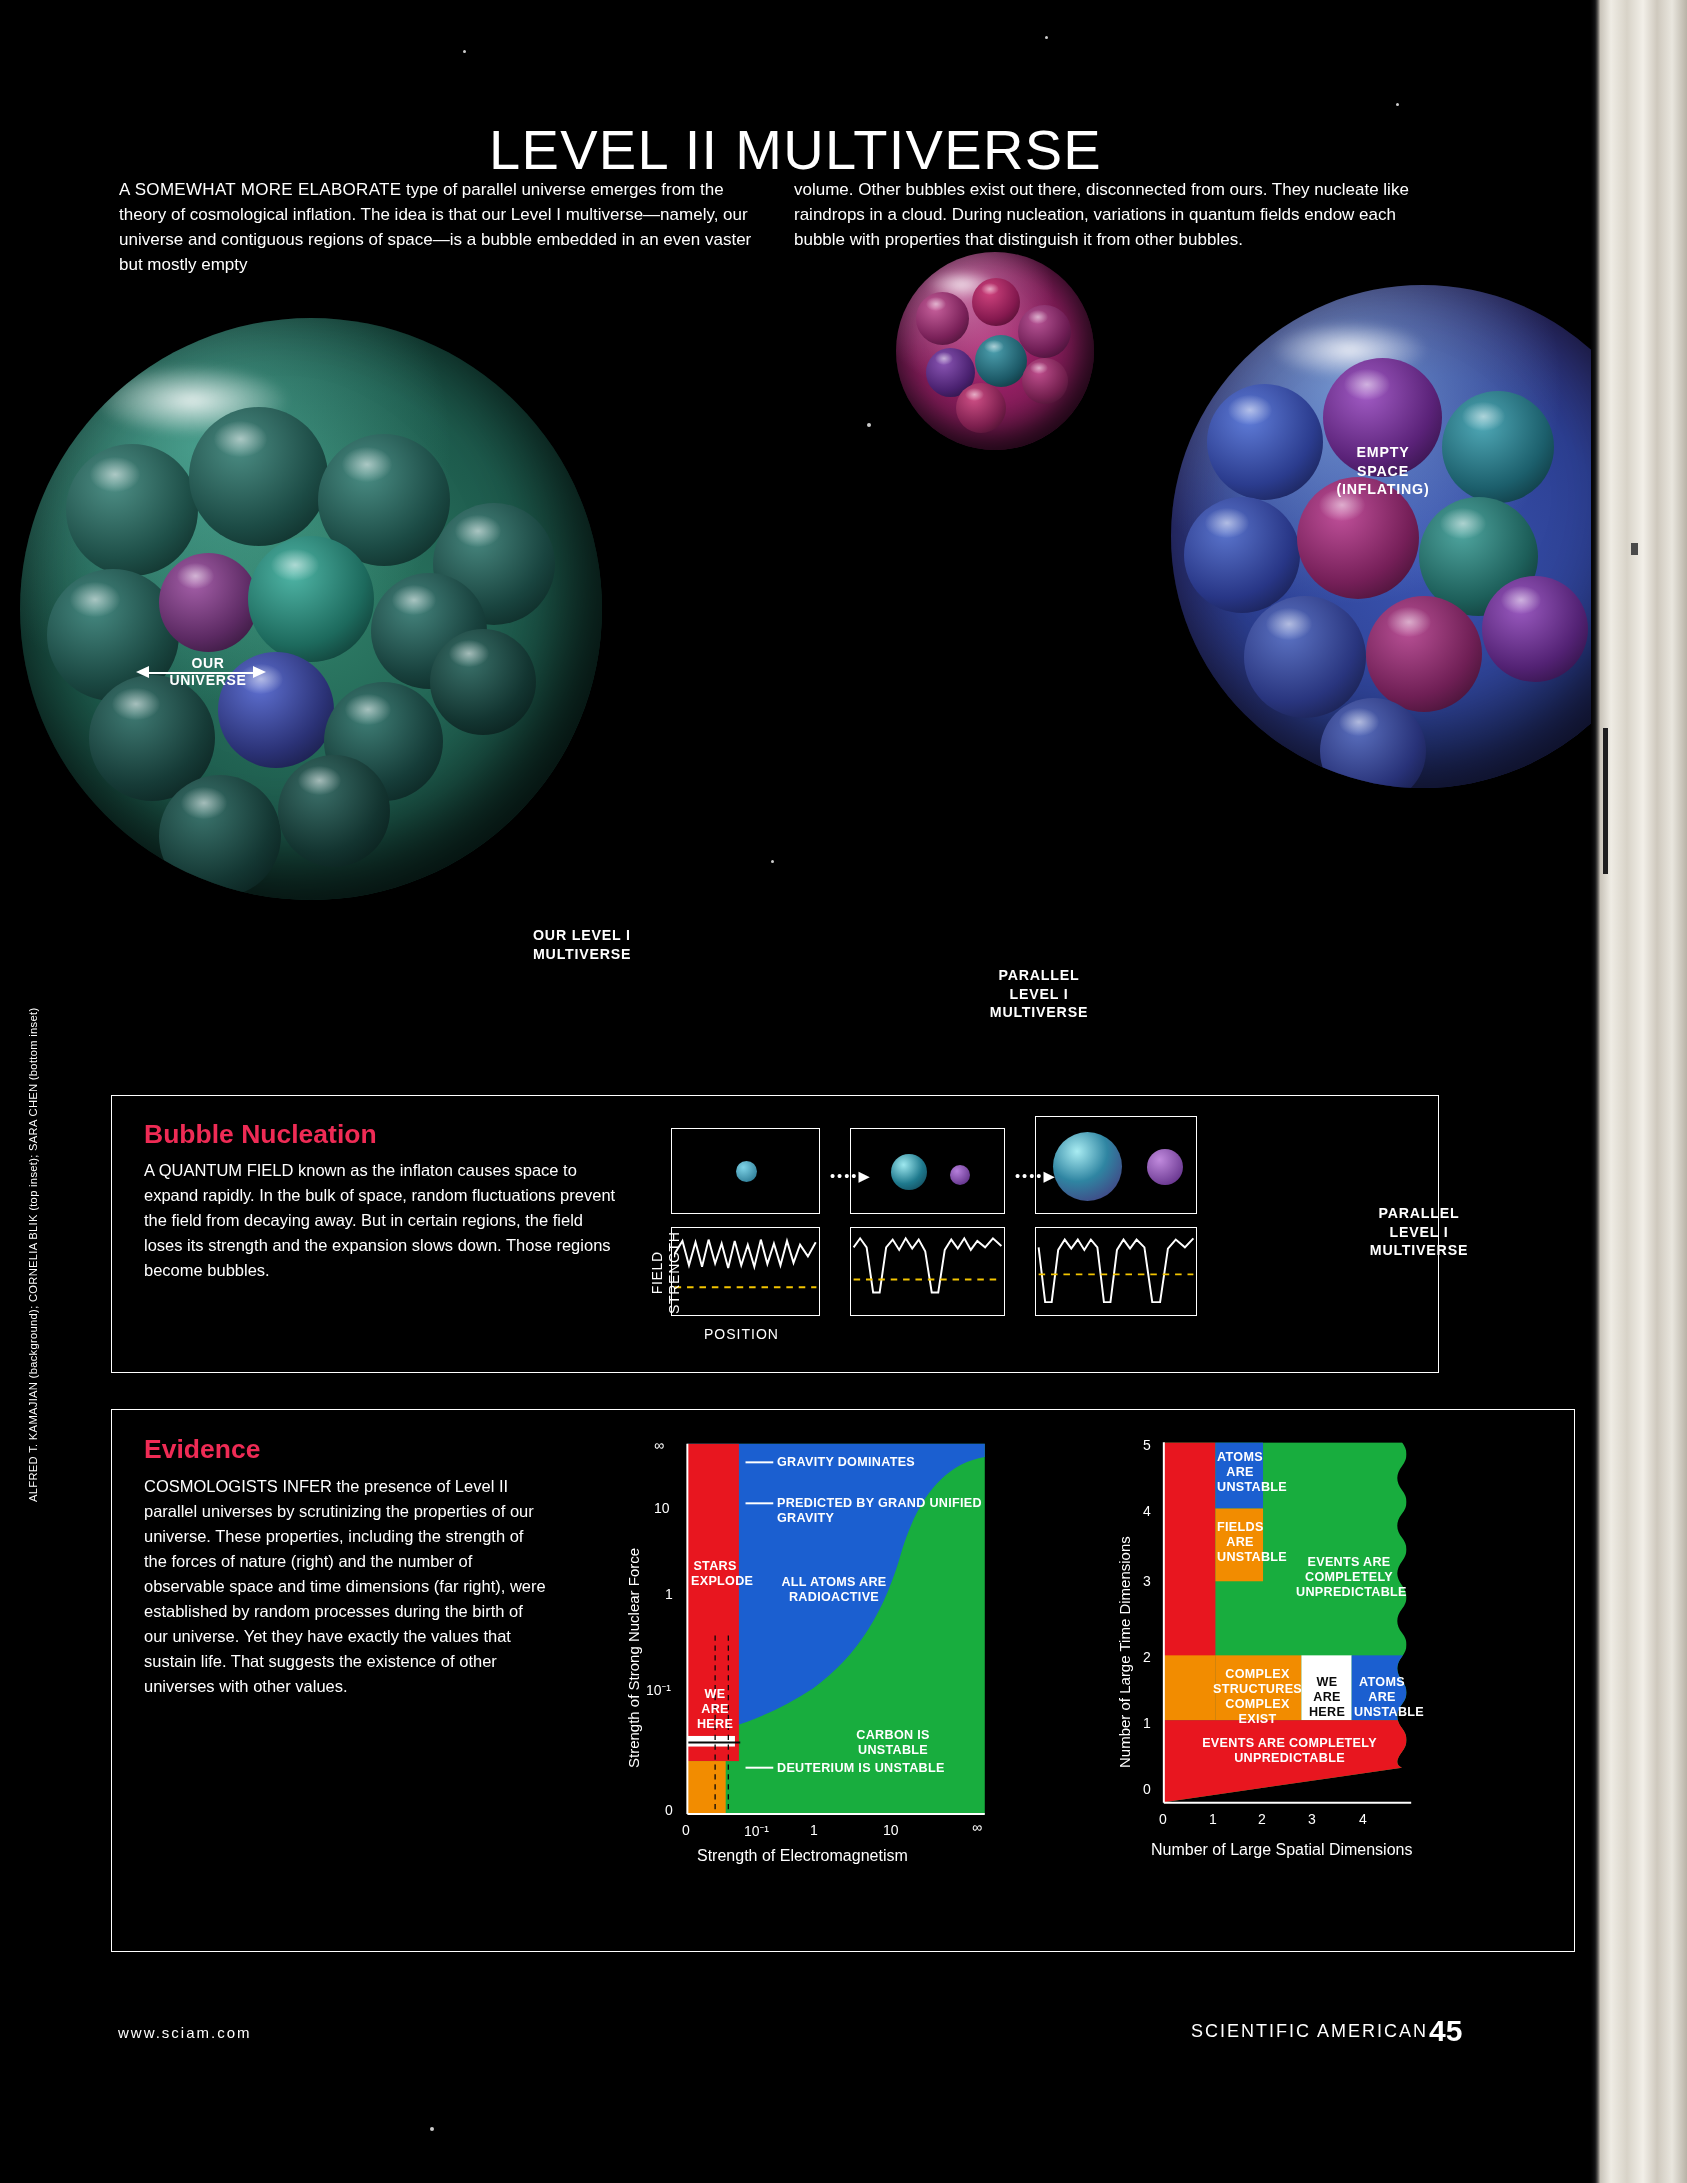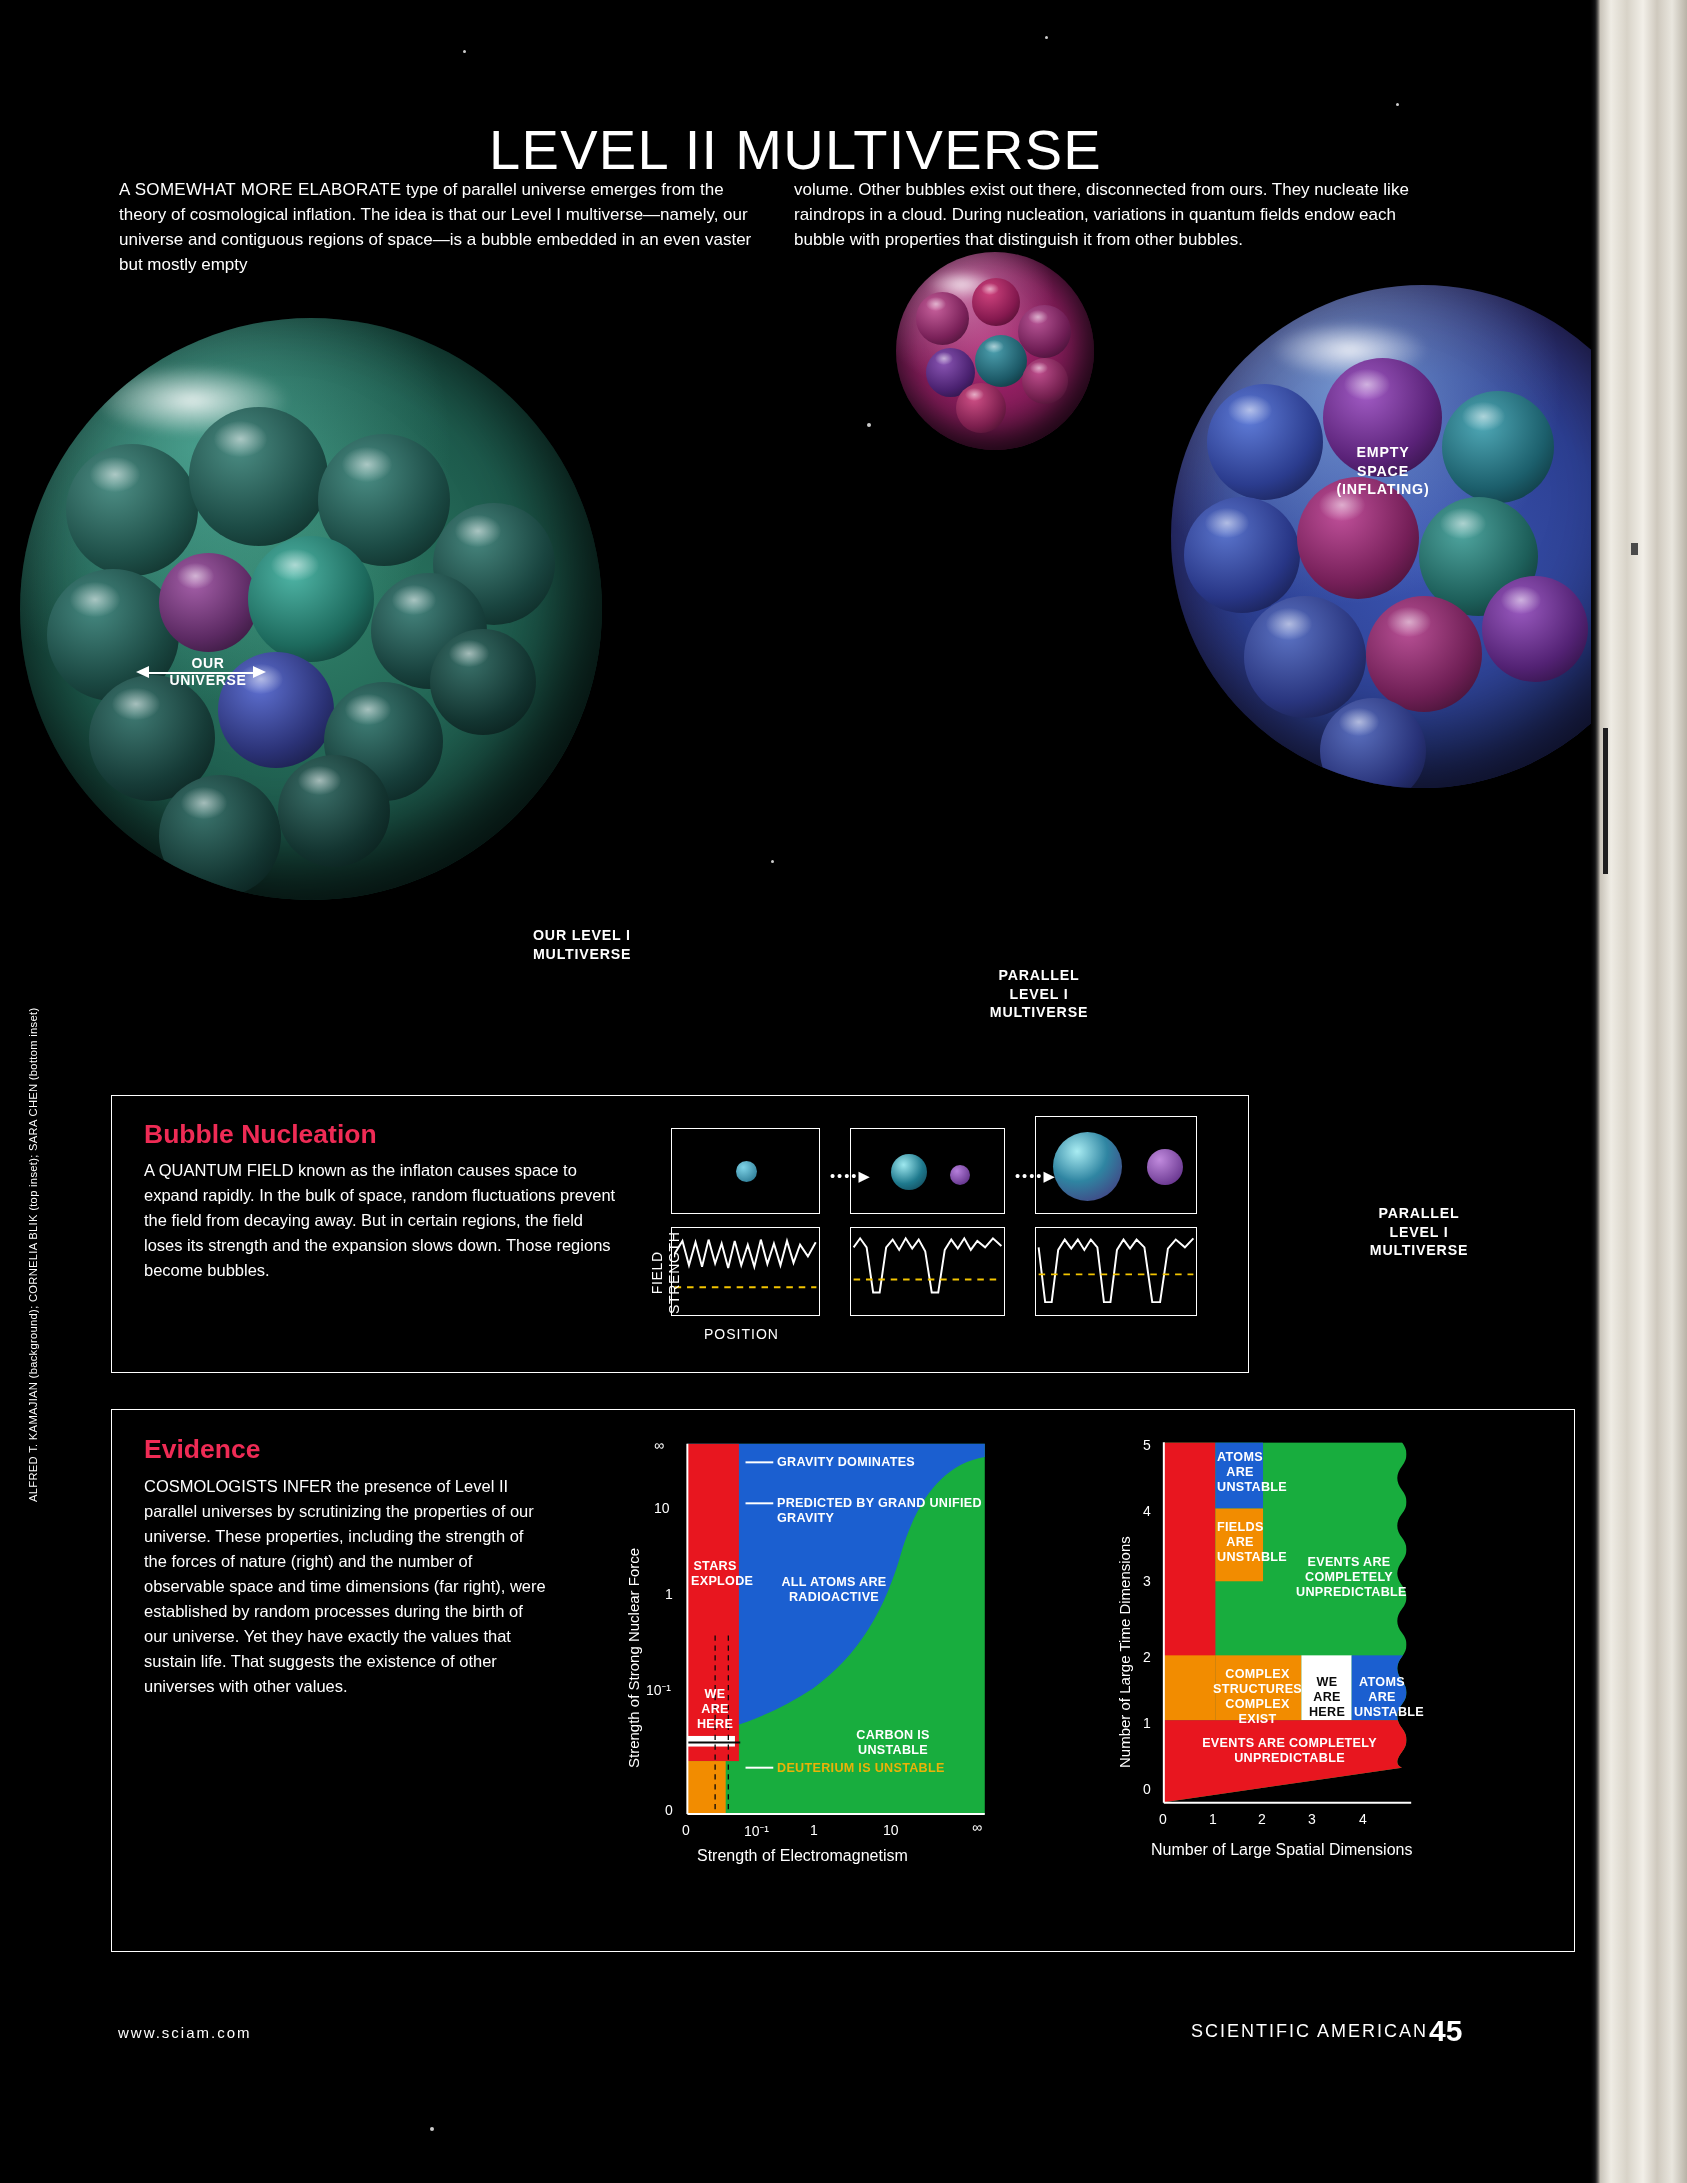--- a/index.html
+++ b/index.html
@@ -100,21 +100,21 @@
     border-top:6.6px solid transparent; border-bottom:6.6px solid transparent;
   }
 
   .cap {
     position:absolute; color:#fff; font-size:14.2px; line-height:18.5px;
     letter-spacing:0.8px; font-weight:700;
   }
 
   
   #panel-nucleation {
-    position:absolute; left:111px; top:1095px; width:1138px; height:278px;
+    position:absolute; left:111px; top:1095px; width:1328px; height:278px;
     border:1.3px solid #ffffff;
     padding-left:44px;
   }
   .panel-head { color:#ef2b55; font-size:26.5px; font-weight:700; }
   .panel-body { color:#fff; font-size:16.5px; line-height:25px; }
 
   .nuc-box { position:absolute; border:1.3px solid #fff; }
   .nuc-arrow { position:absolute; color:#fff; letter-spacing:2px; font-size:14.6px; }
 
   
@@ -317,21 +317,21 @@
           <line x1="258" y1="500" x2="300" y2="500" stroke="#ffffff" stroke-width="3"></line>
         </g>
       </svg>
 
       <div class="chart-text" style="left:202px;top:18px;color:#ffffff;text-align:left;width:172px;">GRAVITY DOMINATES</div>
       <div class="chart-text" style="left:202px;top:59px;color:#ffffff;text-align:left;width:218px;">PREDICTED BY GRAND UNIFIED GRAVITY</div>
       <div class="chart-text" style="left:116px;top:122px;color:#ffffff;width:48px;">STARS EXPLODE</div>
       <div class="chart-text" style="left:198px;top:138px;color:#ffffff;width:122px;">ALL ATOMS ARE RADIOACTIVE</div>
       <div class="chart-text" style="left:116px;top:250px;color:#ffffff;width:48px;">WE ARE HERE</div>
       <div class="chart-text" style="left:245px;top:291px;color:#ffffff;width:146px;">CARBON IS UNSTABLE</div>
-      <div class="chart-text" style="left:202px;top:324px;color:#eab308;text-align:left;width:192px;">DEUTERIUM IS UNSTABLE</div>
+      <div class="chart-text" style="left:202px;top:324px;color:#ffffff;text-align:left;width:192px;">DEUTERIUM IS UNSTABLE</div>
 
       <div class="tick" style="left:79px;top:0px;">∞</div>
       <div class="tick" style="left:79px;top:63px;">10</div>
       <div class="tick" style="left:90px;top:149px;">1</div>
       <div class="tick" style="left:71px;top:243px;">10⁻¹</div>
       <div class="tick" style="left:90px;top:365px;">0</div>
 
       <div class="tick" style="left:107px;top:385px;">0</div>
       <div class="tick" style="left:169px;top:384px;">10⁻¹</div>
       <div class="tick" style="left:235px;top:385px;">1</div>

